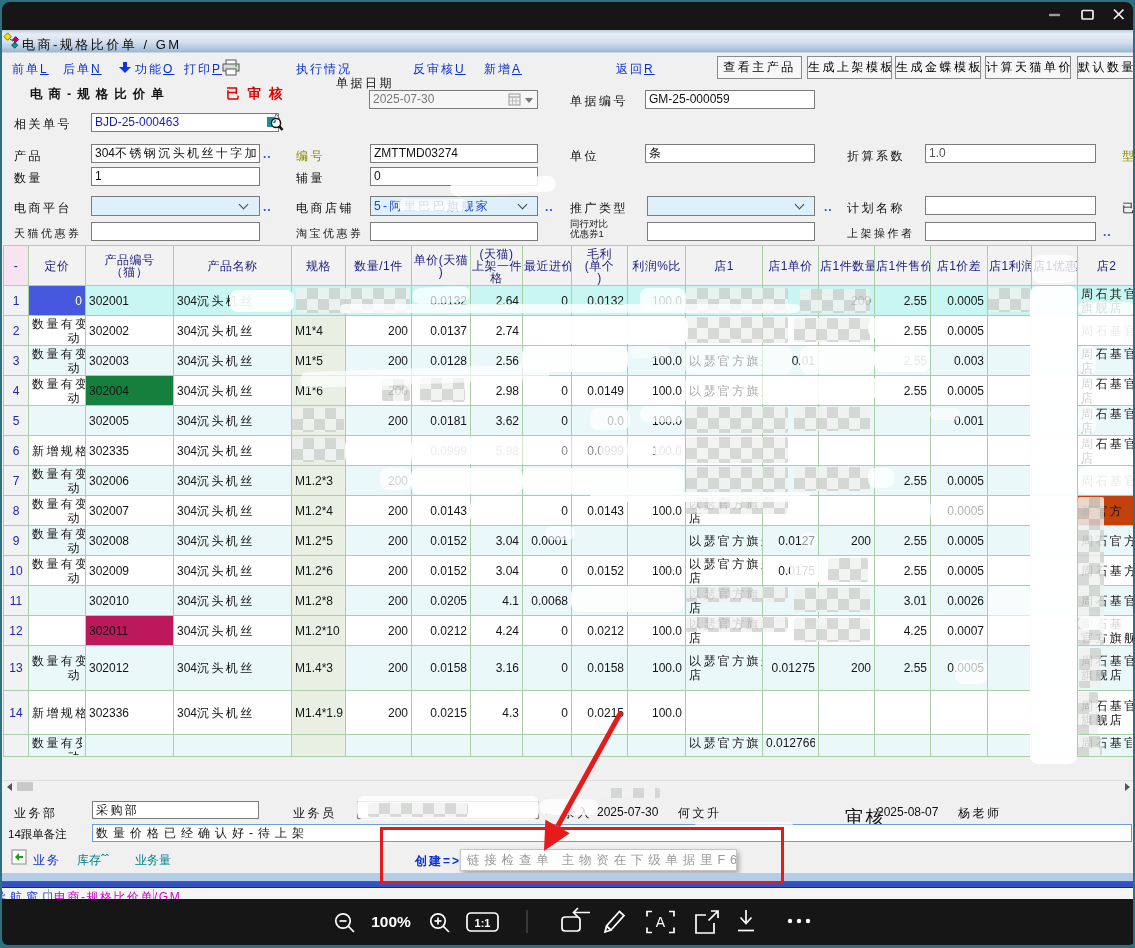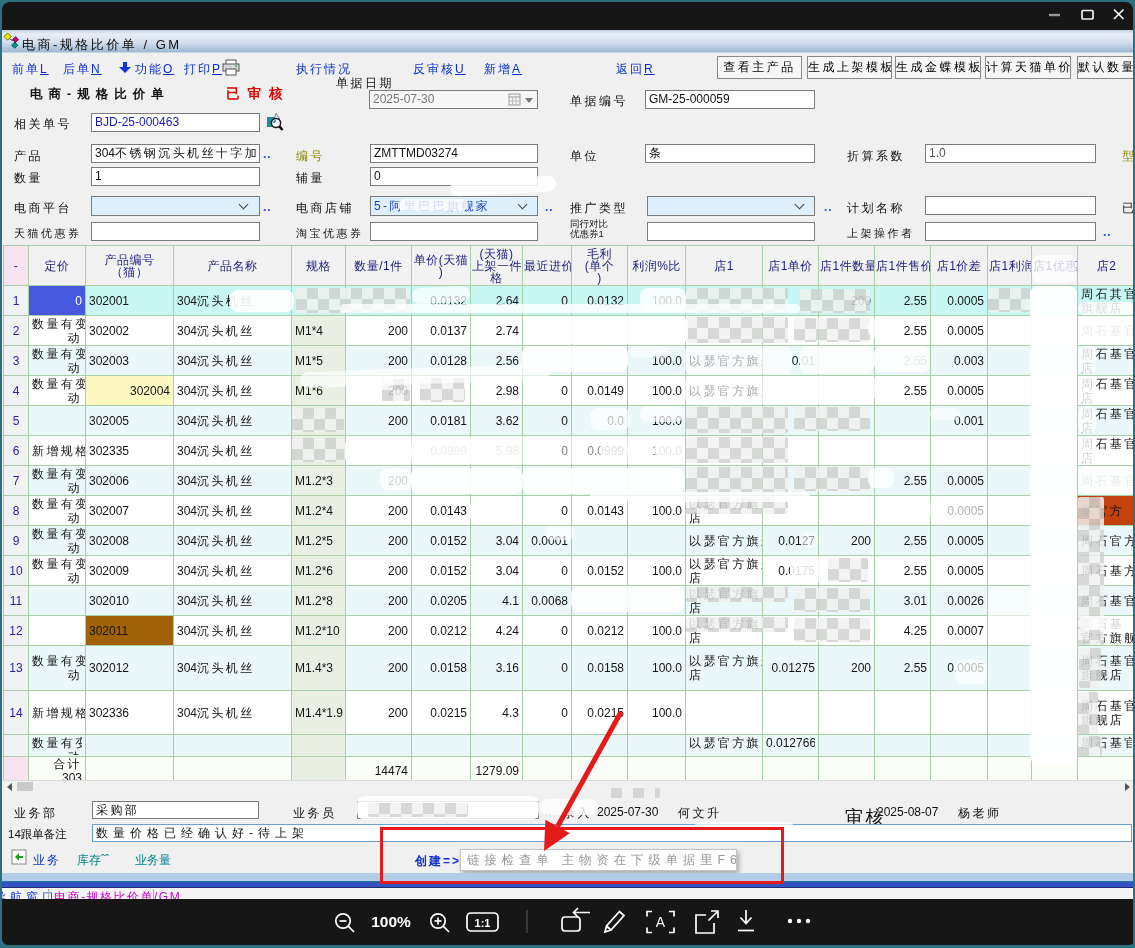--- a/index.html
+++ b/index.html
@@ -72,21 +72,21 @@
 <rect x="1" y="1" width="11" height="11" fill="#f4f4f4" stroke="#999"></rect>
     <line x1="1" y1="4" x2="12" y2="4" stroke="#999"></line>
 <line x1="4.5" y1="4" x2="4.5" y2="12" stroke="#bbb"></line>
     <line x1="8" y1="4" x2="8" y2="12" stroke="#bbb"></line>
     <line x1="1" y1="8" x2="12" y2="8" stroke="#bbb"></line>
 <polygon points="17,5 25,5 21,10" fill="#777"></polygon>
   </svg>
 <div class="lbl" style="left:570px;top:93px;font-size:12px;color:#101010;letter-spacing:2.5px;">单据编号</div>
 <div class="box" style="left:645px;top:90px;width:170px;height:19px;color:#101010;background:#fff">GM-25-000059</div>
 <div class="lbl" style="left:14px;top:116px;font-size:12px;color:#101010;letter-spacing:2.5px;">相关单号</div>
-<div class="box" style="left:91px;top:113px;width:169px;height:19px;color:#1b1bb8;background:#fff">BJD-25-000463</div>
+<div class="box" style="left:91px;top:113px;width:188px;height:19px;color:#1b1bb8;background:#fff">BJD-25-000463</div>
 <svg style="left:265px;top:112px" width="20" height="20" viewBox="0 0 20 20">
 <rect x="2" y="5" width="9" height="10" fill="#1e8f9a"></rect>
 <polygon points="11,1.5 14.5,6.5 9.5,6.5" fill="#eee" stroke="#444" stroke-width="0.7"></polygon>
 <circle cx="11" cy="11" r="4.6" fill="#fdfdfd" stroke="#161616" stroke-width="1.5"></circle>
 <path d="M9,11 a2.4,2.4 0 0 1 2,-2.2" stroke="#1e8f9a" stroke-width="2" fill="none"></path>
 <line x1="14.2" y1="14.2" x2="17.5" y2="18" stroke="#111" stroke-width="2.6"></line>
   </svg>
 <div class="lbl" style="left:14px;top:148px;font-size:12px;color:#101010;letter-spacing:2.5px;">产品</div>
 <div class="box" style="left:91px;top:144px;width:169px;height:19px;color:#101010;background:#fff">304<span class="k">不锈钢沉头机丝十字加长平头螺丝</span></div>
 <div class="dots" style="left:263px;top:147px">..</div>
@@ -228,21 +228,21 @@
         <td class="" style="background:#ebf8f9;"></td>
         <td class="r" style="background:#ebf8f9;">2.55</td>
         <td class="r" style="background:#ebf8f9;">0.003</td>
         <td class="" style="background:#ebf8f9;"></td>
         <td class="" style="background:#ebf8f9;"></td>
         <td class="" style="background:#ebf8f9;"><span class="kn">周石基官方</span><br><span class="kn">店</span></td>
       </tr>
 <tr style="height:30px">
         <td class="n" style="height:29px">4</td>
         <td class="r" style="background:#ffffff;"><span class="k">数量有变</span><br><span class="k">动</span></td>
-        <td class="" style="background:#fef9c3;text-align:right;">302004</td>
+        <td class="" style="background:#15803d;">302004</td>
         <td class="" style="background:#ffffff;">304<span class="k">沉头机丝</span></td>
         <td class="" style="background:#e9efe3;">M1*6</td>
         <td class="r" style="background:#ffffff;">200</td>
         <td class="" style="background:#ffffff;"></td>
         <td class="r" style="background:#ffffff;">2.98</td>
         <td class="r" style="background:#ffffff;">0</td>
         <td class="r" style="background:#ffffff;">0.0149</td>
         <td class="r" style="background:#ffffff;">100.0</td>
         <td class="" style="background:#ffffff;"><span class="kn">以瑟官方旗舰</span></td>
         <td class="" style="background:#ffffff;"></td>
@@ -396,21 +396,21 @@
         <td class="" style="background:#ebf8f9;"></td>
         <td class="r" style="background:#ebf8f9;">3.01</td>
         <td class="r" style="background:#ebf8f9;">0.0026</td>
         <td class="" style="background:#ebf8f9;"></td>
         <td class="" style="background:#ebf8f9;"></td>
         <td class="" style="background:#ebf8f9;"><span class="kn">周石基官方</span></td>
       </tr>
 <tr style="height:30px">
         <td class="n" style="height:29px">12</td>
         <td class="" style="background:#ffffff;"></td>
-        <td class="" style="background:#a16207;margin-left:24px;">302011</td>
+        <td class="" style="background:#be185d;margin-left:24px;">302011</td>
         <td class="" style="background:#ffffff;">304<span class="k">沉头机丝</span></td>
         <td class="" style="background:#e9efe3;">M1.2*10</td>
         <td class="r" style="background:#ffffff;">200</td>
         <td class="r" style="background:#ffffff;">0.0212</td>
         <td class="r" style="background:#ffffff;">4.24</td>
         <td class="r" style="background:#ffffff;">0</td>
         <td class="r" style="background:#ffffff;">0.0212</td>
         <td class="r" style="background:#ffffff;">100.0</td>
         <td class="" style="background:#ffffff;"><span class="kn">以瑟官方旗舰</span><br><span class="kn">店</span></td>
         <td class="" style="background:#ffffff;"></td>
@@ -512,41 +512,20 @@
         </td>
         <td class="" style="background:#ebf8f9;">
           <div style="height:19px;overflow:hidden"></div>
         </td>
         <td class="" style="background:#ebf8f9;">
           <div style="height:19px;overflow:hidden"></div>
         </td>
         <td class="" style="background:#ebf8f9;">
           <div style="height:19px;overflow:hidden"><span class="kn">周石基官方</span></div>
         </td>
-      </tr>
-<tr style="height:20px">
-        <td class="n" style="height:19px;background:#f8e3f0"></td>
-        <td class="r" style="background:#fbfdf9;"><span class="k">合计</span>  303</td>
-        <td class="" style="background:#fbfdf9;"></td>
-        <td class="" style="background:#fbfdf9;"></td>
-        <td class="" style="background:#e9efe3;"></td>
-        <td class="r" style="background:#fbfdf9;">14474</td>
-        <td class="" style="background:#fbfdf9;"></td>
-        <td class="r" style="background:#fbfdf9;">1279.09</td>
-        <td class="" style="background:#fbfdf9;"></td>
-        <td class="" style="background:#fbfdf9;"></td>
-        <td class="" style="background:#fbfdf9;"></td>
-        <td class="" style="background:#fbfdf9;"></td>
-        <td class="" style="background:#fbfdf9;"></td>
-        <td class="" style="background:#fbfdf9;"></td>
-        <td class="" style="background:#fbfdf9;"></td>
-        <td class="" style="background:#fbfdf9;"></td>
-        <td class="" style="background:#fbfdf9;"></td>
-        <td class="" style="background:#fbfdf9;"></td>
-        <td class="" style="background:#fbfdf9;"></td>
       </tr>
 </tbody>
   </table>
 <div class="abs" style="left:3px;top:780px;width:1132px;height:13px;background:#f1f1f1;border-top:1px solid #dcdcdc"></div>
 <svg style="left:5px;top:782px" width="10" height="10" viewBox="0 0 10 10">
     <polygon points="7,1 7,9 2,5" fill="#555"></polygon>
   </svg>
 <div class="abs" style="left:17px;top:782px;width:16px;height:9px;background:#c9c9c9"></div>
 <svg style="left:1122px;top:782px" width="10" height="10" viewBox="0 0 10 10">
     <polygon points="3,1 3,9 8,5" fill="#555"></polygon>

